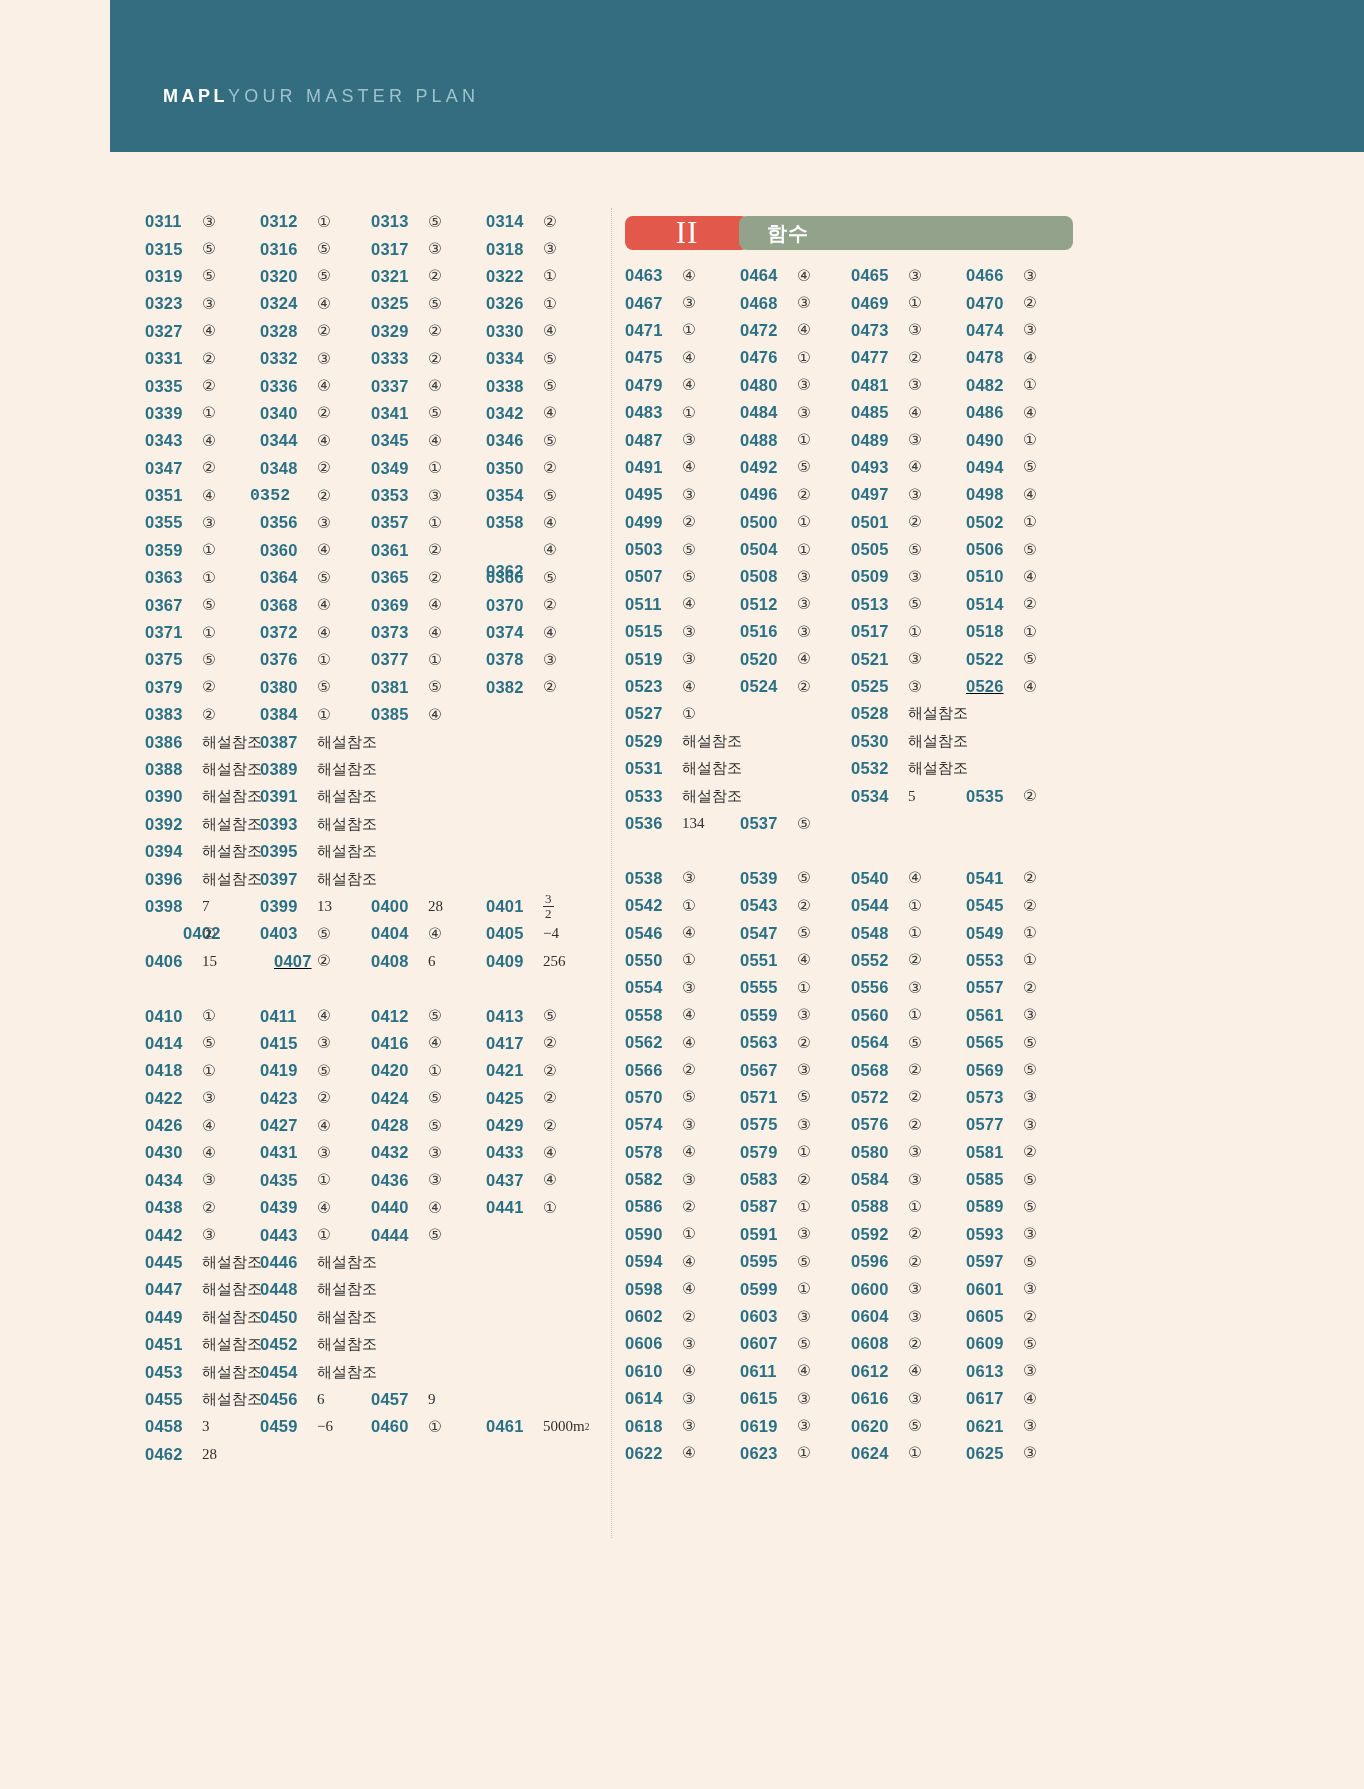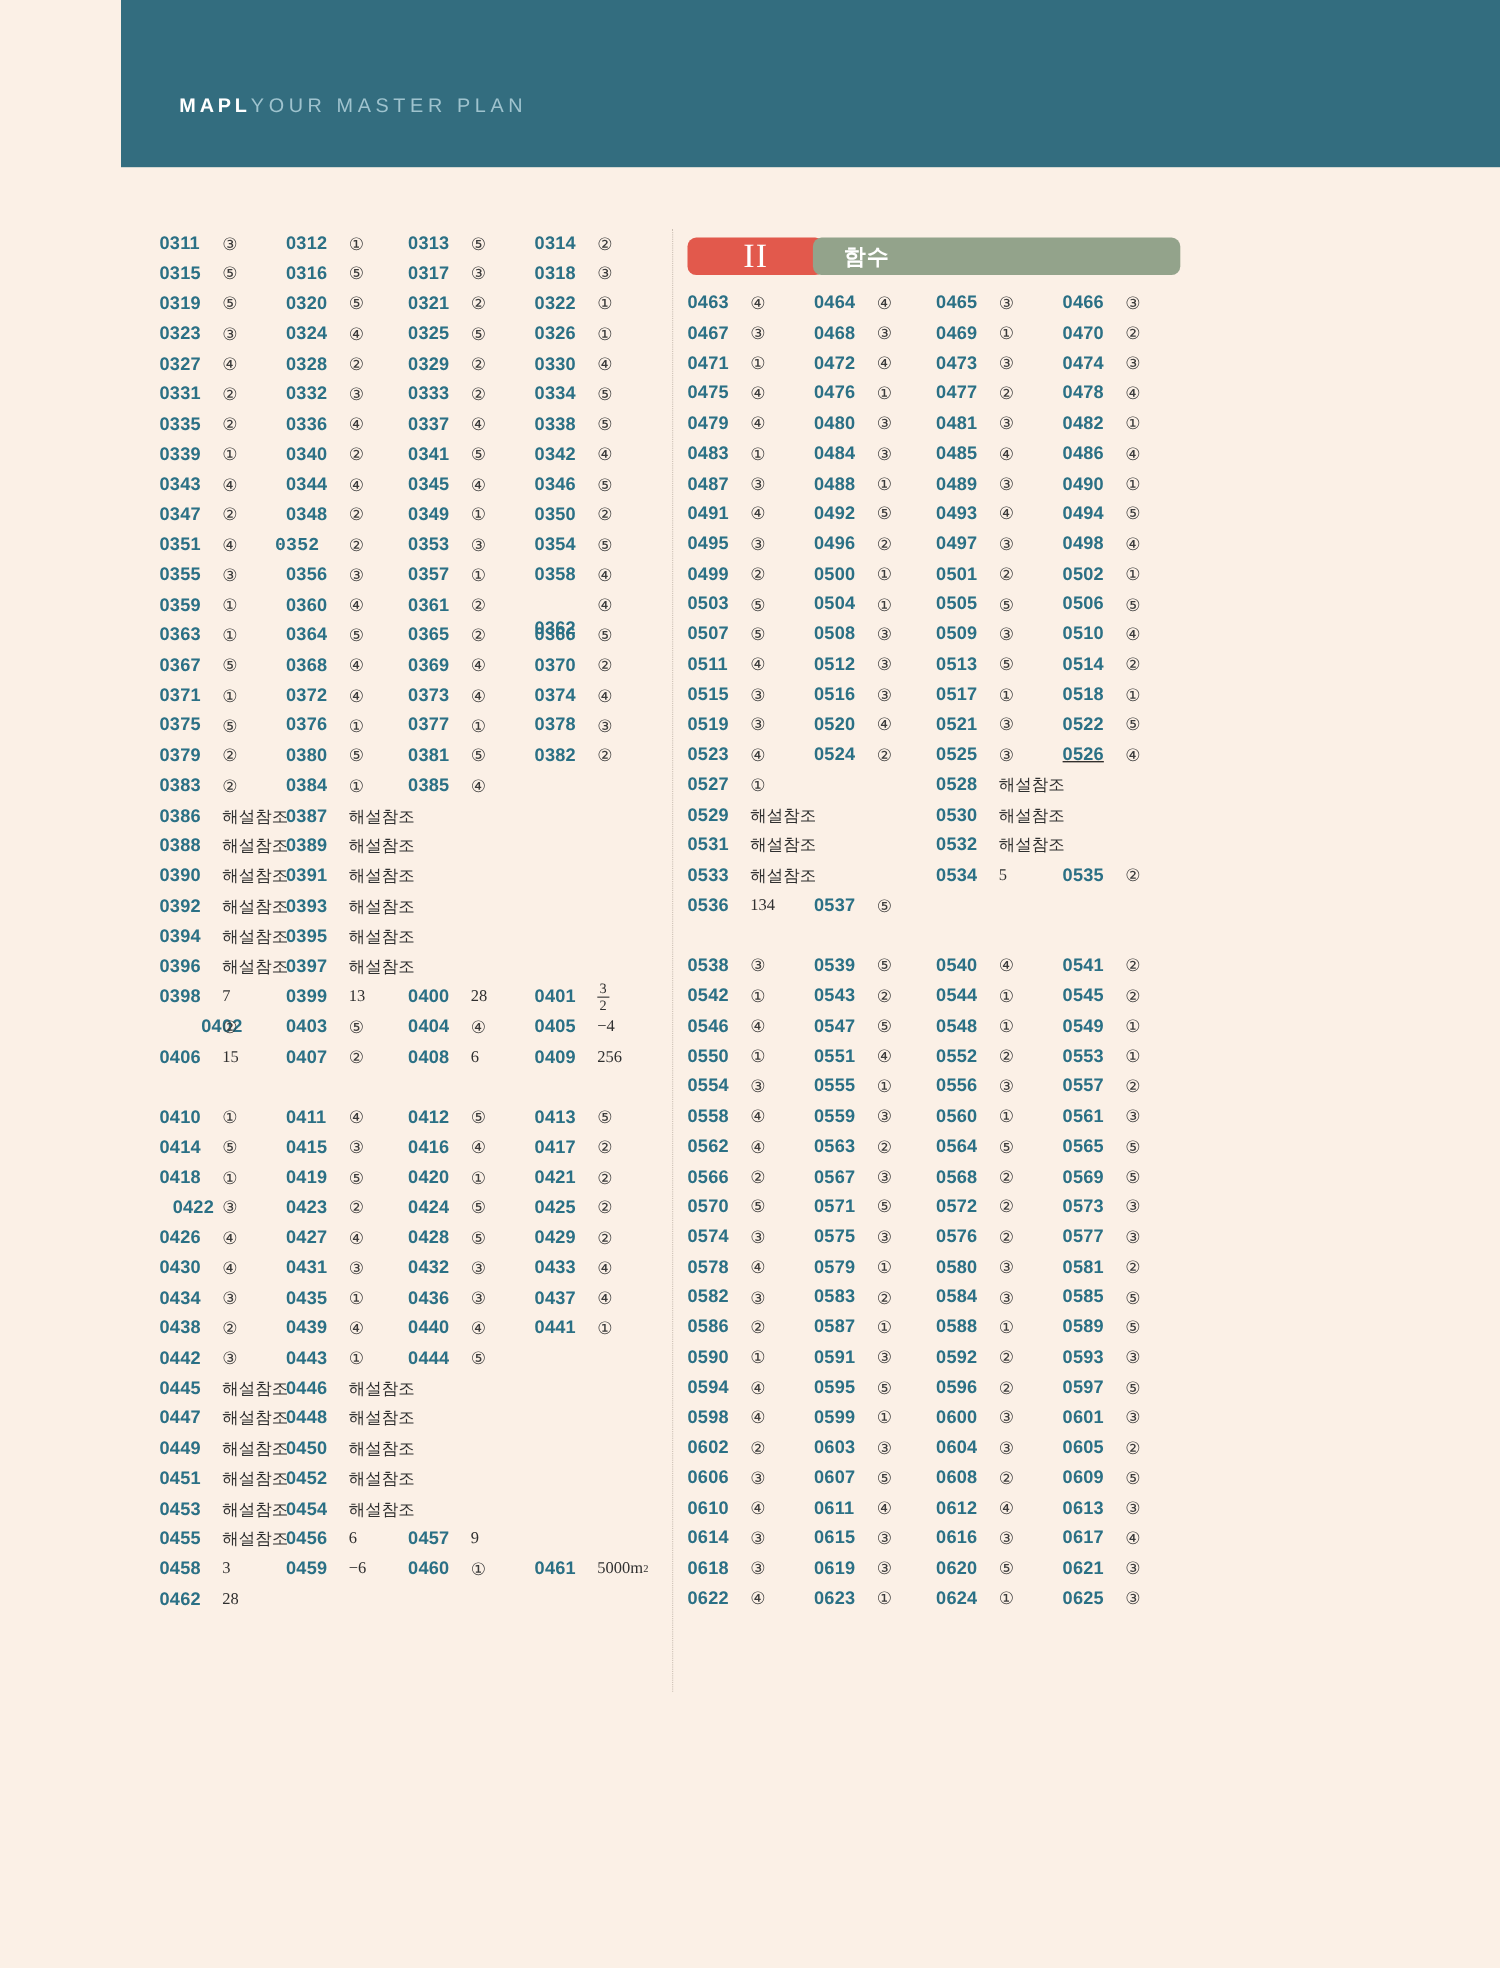--- a/index.html
+++ b/index.html
@@ -736,21 +736,21 @@
           <span class="ans">−4</span>
         </span>
       </div>
       <div class="row">
         <div class="cell" style="left: 0px;">
           <span class="qno">0406</span>
         </div>
         <span class="cell" style="left: 57px;">
           <span class="ans">15</span>
         </span>
-        <div class="cell" style="left: 115px;">
+        <div class="cell" style="left: 129px; text-decoration: underline;">
           <span class="qno">0407</span>
         </div>
         <span class="cell" style="left: 172px;">
           <span class="ans circ">②</span>
         </span>
         <div class="cell" style="left: 226px;">
           <span class="qno">0408</span>
         </div>
         <span class="cell" style="left: 283px;">
           <span class="ans">6</span>
@@ -835,21 +835,21 @@
           <span class="ans circ">①</span>
         </span>
         <div class="cell" style="left: 341px;">
           <span class="qno">0421</span>
         </div>
         <span class="cell" style="left: 398px;">
           <span class="ans circ">②</span>
         </span>
       </div>
       <div class="row">
-        <div class="cell" style="left: 12px; text-align: center;">
+        <div class="cell" style="left: 0px; text-align: center;">
           <span class="qno">0422</span>
         </div>
         <span class="cell" style="left: 57px;">
           <span class="ans circ">③</span>
         </span>
         <div class="cell" style="left: 115px;">
           <span class="qno">0423</span>
         </div>
         <span class="cell" style="left: 172px;">
           <span class="ans circ">②</span>

